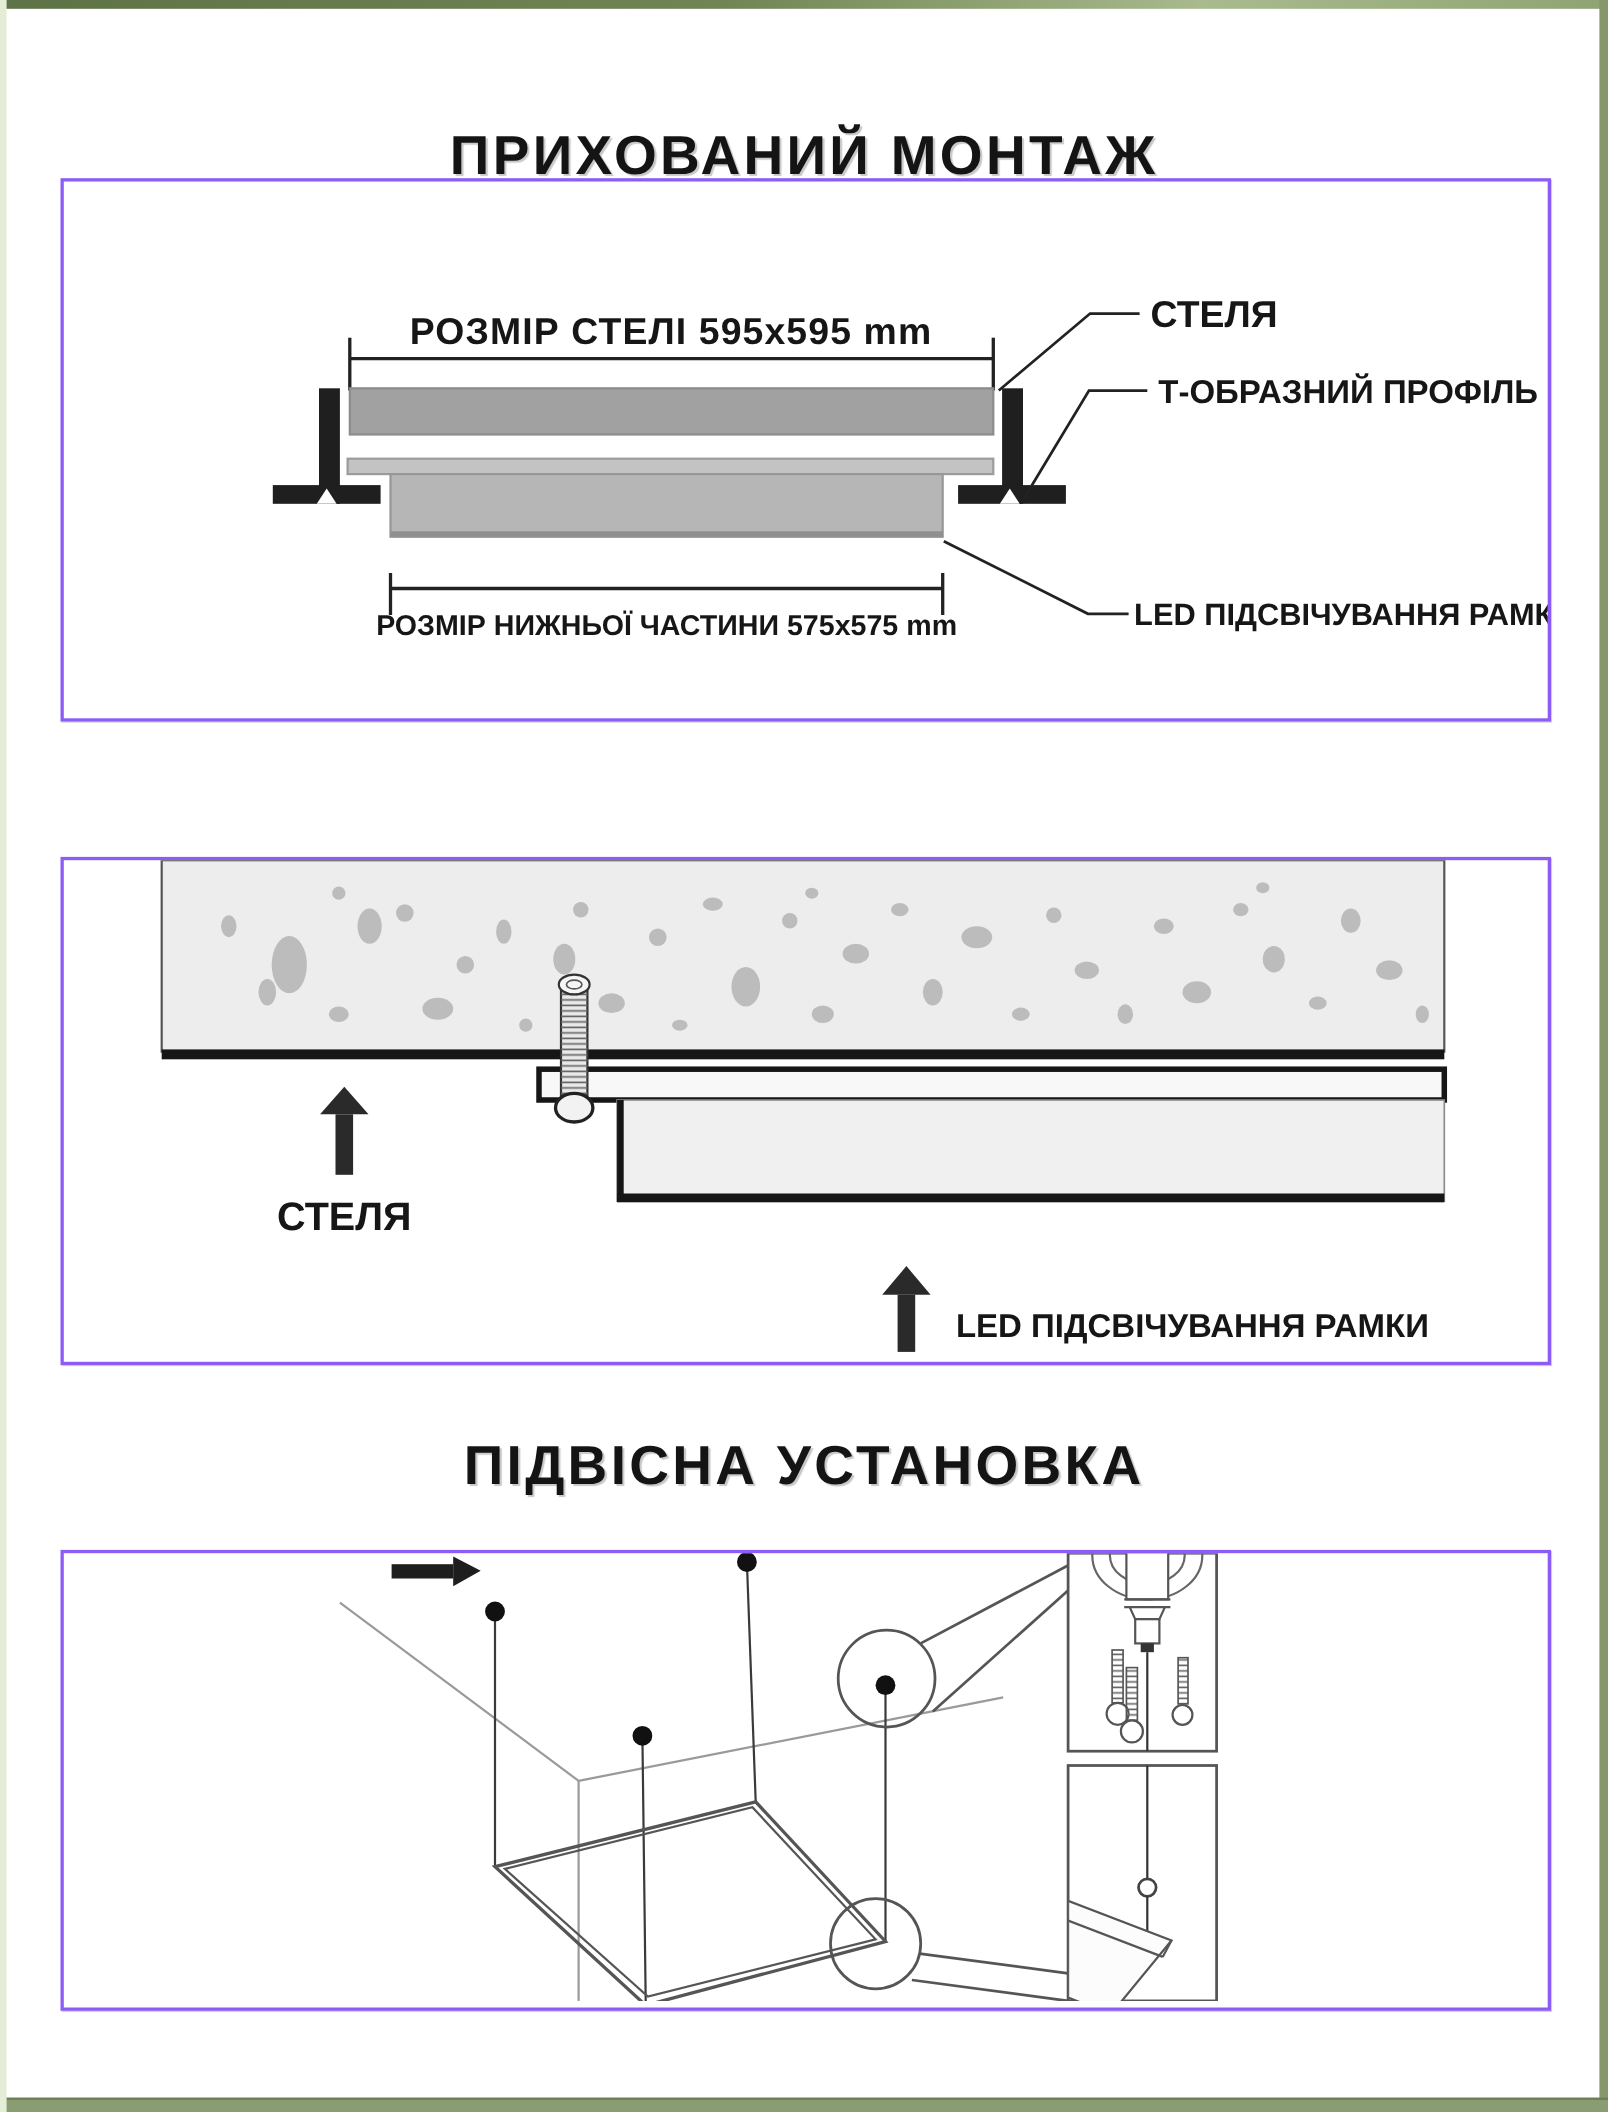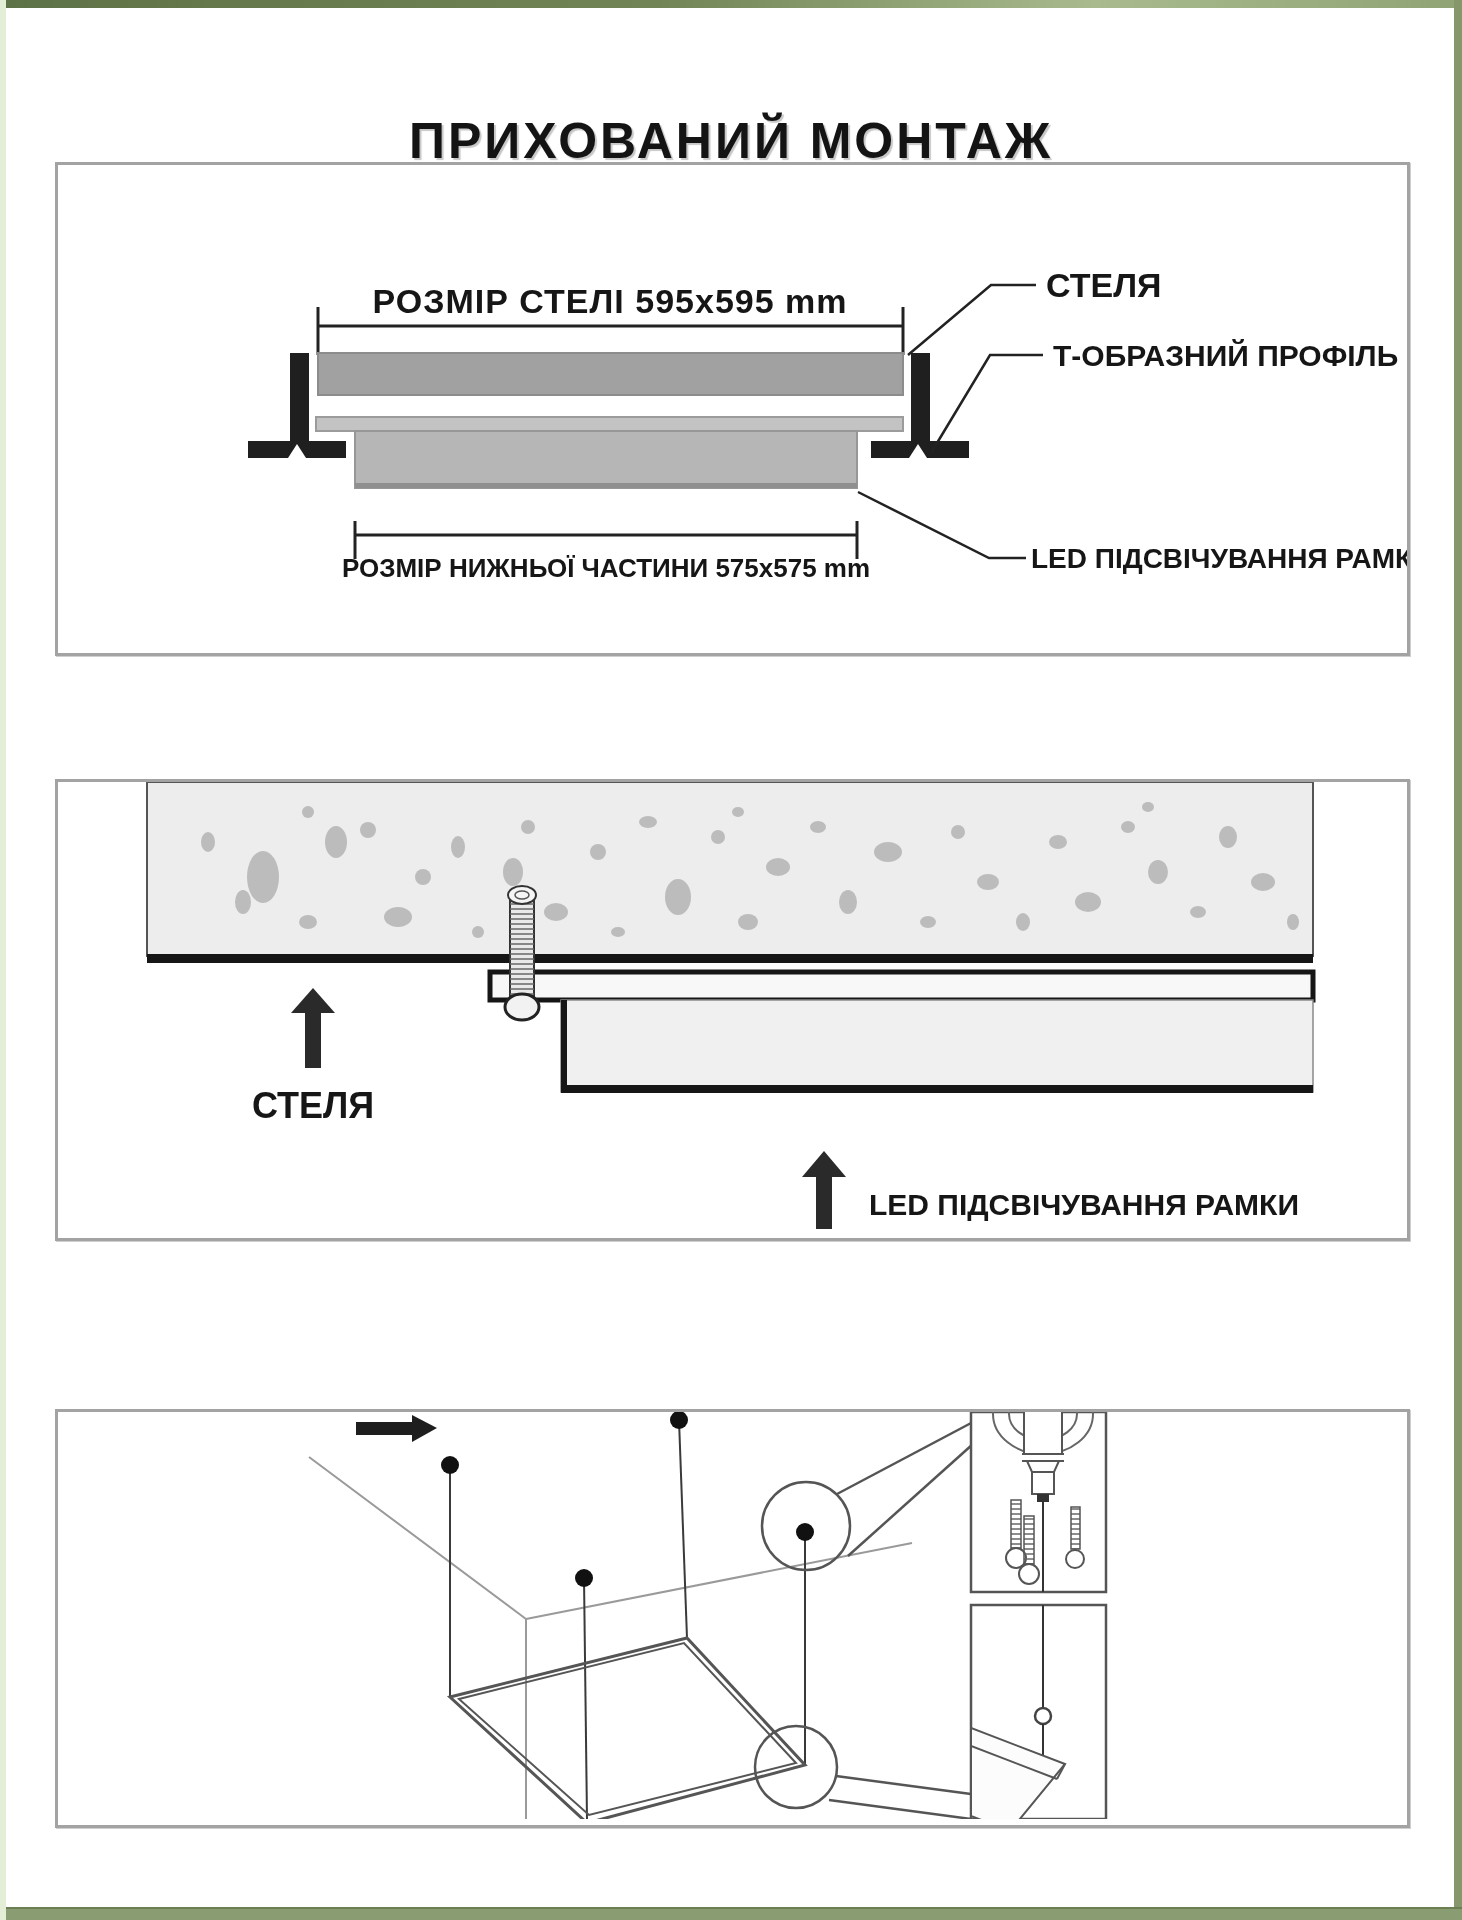--- a/index.html
+++ b/index.html
@@ -14,39 +14,40 @@
   .edge-left{left:0;top:0;width:6px;height:1920px;background:#e4edd6;}
   h1.section-title{
     position:absolute;left:0;width:1462px;margin:0;text-align:center;
     font-size:50px;font-weight:700;letter-spacing:3px;color:#141414;
     text-shadow:2px 2px 1px rgba(0,0,0,0.22);
     font-family:"Liberation Sans", sans-serif;
   }
   .t1{top:112px;} .t2{top:686px;} .t3{top:1303px;}
   .diagram-box{
     position:absolute;left:55px;width:1349px;background:#ffffff;
-    border:3px solid #a3a3a3;box-shadow:1px 1px 0 #cfcfcf;
+    border:3px solid #8b5cf6;box-shadow:1px 1px 0 #cfcfcf;
   }
   .b1{top:162px;height:488px;}
   .b2{top:779px;height:456px;}
   .b3{top:1409px;height:413px;}
   svg{position:absolute;left:0;top:0;display:block;}
   svg text{font-family:"Liberation Sans", sans-serif;font-weight:700;fill:#161616;}
 </style>
 </head>
 <body>
 
 <div class="page">
 
   <div class="edge edge-top"></div>
   <div class="edge-right edge"></div>
   <div class="edge edge-bottom"></div>
   <div class="edge edge-left"></div>
 
   <h1 class="section-title t1">ПРИХОВАНИЙ МОНТАЖ</h1>
+  <h1 class="section-title t3">ПІДВІСНА УСТАНОВКА</h1>
 
   <div class="diagram-box b1">
     <svg width="1349" height="488" viewBox="0 0 1349 488">
 
       <g stroke="#222" stroke-width="3">
         <line x1="260" y1="161" x2="845" y2="161"></line>
         <line x1="260" y1="142" x2="260" y2="190"></line>
         <line x1="845" y1="142" x2="845" y2="190"></line>
       </g>
       <text x="552" y="148" font-size="34" letter-spacing="1" text-anchor="middle">РОЗМІР СТЕЛІ 595x595 mm</text>

